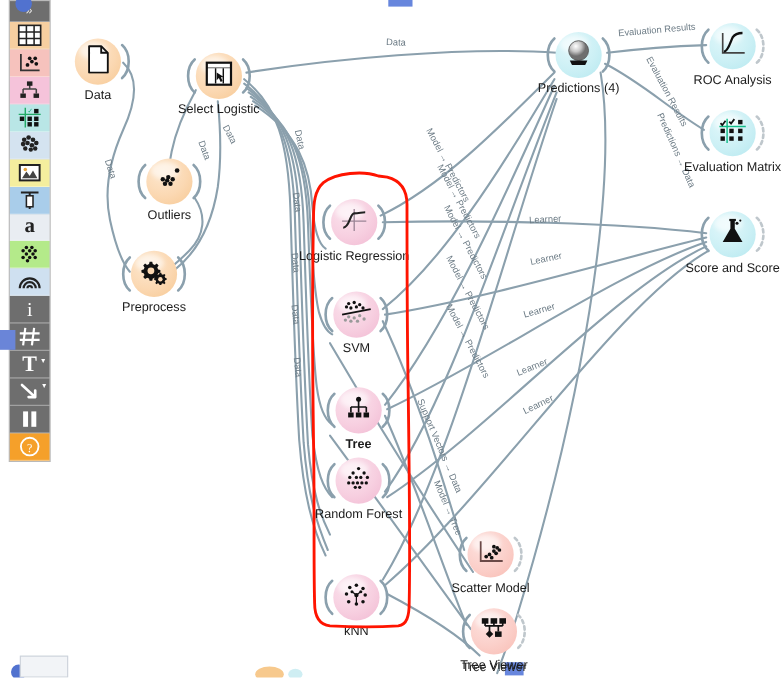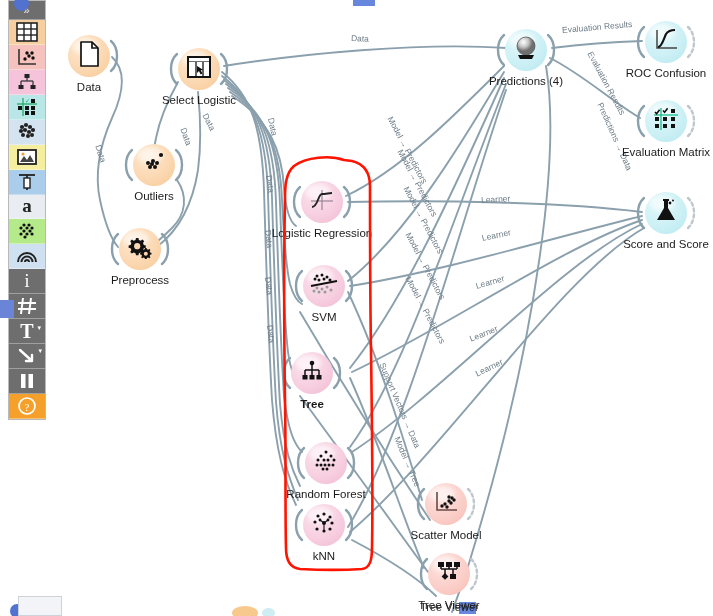--- a/index.html
+++ b/index.html
@@ -347,21 +347,21 @@
                 <circle cx="18" cy="16" r="1.5"></circle>
                 <circle cx="10" cy="21" r="1.5"></circle>
                 <circle cx="16" cy="21" r="1.5"></circle>
                 <circle cx="22" cy="19" r="1.5"></circle>
                 <circle cx="5" cy="20" r="1.5"></circle>
               </g>
             </svg></span>
         </div>
         <div class="label">SVM</div>
       </div>
-      <div class="node pink" style="left: 291px; top: 352px; font-weight: bold;">
+      <div class="node pink" style="left: 305px; top: 352px; font-weight: bold;">
         <span class="ear" style="left:-11px;">
           <svg width="12" height="34" viewBox="0 0 12 34">
             <path d="M10,2 C2,9 2,25 10,32" fill="none" stroke="#8ba0ad" stroke-width="2.4" stroke-linecap="round"></path>
           </svg>
         </span>
         <span class="ear" style="right:-11px;">
           <svg width="12" height="34" viewBox="0 0 12 34">
             <path d="M2,2 C10,9 10,25 2,32" fill="none" stroke="#8ba0ad" stroke-width="2.4" stroke-linecap="round"></path>
           </svg>
         </span>
@@ -374,21 +374,21 @@
               <line x1="13" y1="10" x2="13" y2="15" stroke="#111" stroke-width="1.5"></line>
               <line x1="20" y1="10" x2="20" y2="15" stroke="#111" stroke-width="1.5"></line>
               <circle cx="13" cy="3" r="2.3" fill="#111"></circle>
               <rect x="3.5" y="15" width="5" height="4.5" fill="#111"></rect>
               <rect x="10.5" y="15" width="5" height="4.5" fill="#111"></rect>
               <rect x="17.5" y="15" width="5" height="4.5" fill="#111"></rect>
             </svg></span>
         </div>
         <div class="label">Tree</div>
       </div>
-      <div class="node pink" style="left: 305px; top: 442px;">
+      <div class="node pink" style="left: 305px; top: 416px;">
         <span class="ear" style="left:-11px;">
           <svg width="12" height="34" viewBox="0 0 12 34">
             <path d="M10,2 C2,9 2,25 10,32" fill="none" stroke="#8ba0ad" stroke-width="2.4" stroke-linecap="round"></path>
           </svg>
         </span>
         <span class="ear" style="right:-11px;">
           <svg width="12" height="34" viewBox="0 0 12 34">
             <path d="M2,2 C10,9 10,25 2,32" fill="none" stroke="#8ba0ad" stroke-width="2.4" stroke-linecap="round"></path>
           </svg>
         </span>
@@ -408,21 +408,21 @@
                 <circle cx="13" cy="16" r="1.5"></circle>
                 <circle cx="17" cy="16" r="1.5"></circle>
                 <circle cx="21" cy="16" r="1.5"></circle>
                 <circle cx="11" cy="20" r="1.5"></circle>
                 <circle cx="15" cy="20" r="1.5"></circle>
               </g>
             </svg></span>
         </div>
         <div class="label">Random Forest</div>
       </div>
-      <div class="node pink" style="left: 303px; top: 504px;">
+      <div class="node pink" style="left: 303px; top: 522px;">
         <span class="ear" style="left:-11px;">
           <svg width="12" height="34" viewBox="0 0 12 34">
             <path d="M10,2 C2,9 2,25 10,32" fill="none" stroke="#8ba0ad" stroke-width="2.4" stroke-linecap="round"></path>
           </svg>
         </span>
         <span class="ear" style="right:-11px;">
           <svg width="12" height="34" viewBox="0 0 12 34">
             <path d="M2,2 C10,9 10,25 2,32" fill="none" stroke="#8ba0ad" stroke-width="2.4" stroke-linecap="round"></path>
           </svg>
         </span>
@@ -489,21 +489,21 @@
             <path d="M2,2 C10,9 10,25 2,32" fill="none" stroke-dasharray="3,3" stroke="#bfc7cc" stroke-width="2.4" stroke-linecap="round"></path>
           </svg>
         </span>
         <div class="disc">
           <span class="gloss"></span>
           <span class="icon"><svg width="26" height="24" viewBox="0 0 26 24">
               <path d="M4,2 L4,20 L24,20" fill="none" stroke="#444" stroke-width="1.5"></path>
               <path d="M5,19 C9,19 11,10 13,6 C15,3 18,2 22,2" fill="none" stroke="#111" stroke-width="2.1"></path>
             </svg></span>
         </div>
-        <div class="label">ROC Confusion</div>
+        <div class="label">ROC Analysis</div>
       </div>
       <div class="node cyan" style="left: 645px; top: 100px;">
         <span class="ear" style="left:-11px;">
           <svg width="12" height="34" viewBox="0 0 12 34">
             <path d="M10,2 C2,9 2,25 10,32" fill="none" stroke="#8ba0ad" stroke-width="2.4" stroke-linecap="round"></path>
           </svg>
         </span>
         <span class="ear" style="right:-11px;">
           <svg width="12" height="34" viewBox="0 0 12 34">
             <path d="M2,2 C10,9 10,25 2,32" fill="none" stroke-dasharray="3,3" stroke="#bfc7cc" stroke-width="2.4" stroke-linecap="round"></path>

